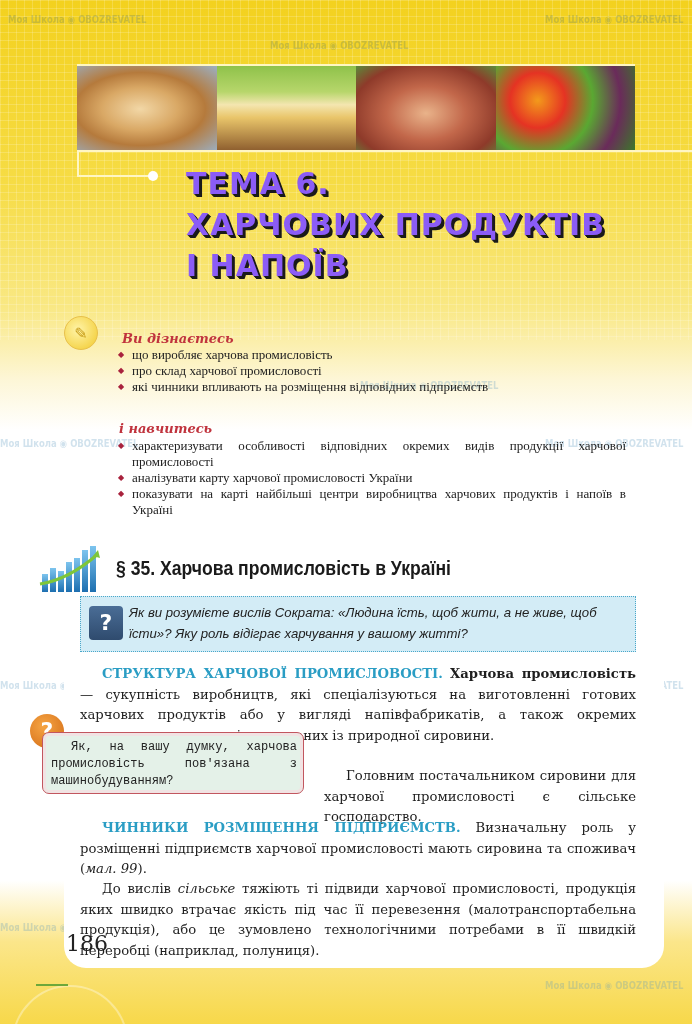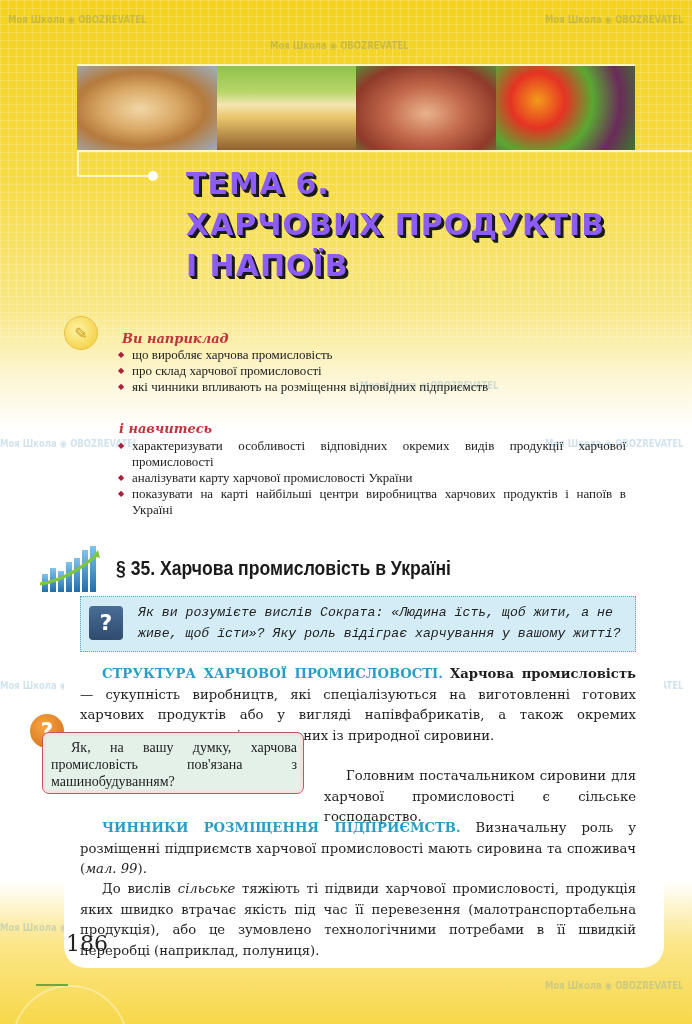--- a/index.html
+++ b/index.html
@@ -68,39 +68,39 @@
   .question-box {
     position: absolute; left: 80px; top: 596px; width: 556px; height: 56px;
     background: #d3ecf6; border: 1.5px dotted #4aa7c9; box-sizing: border-box;
   }
   .q-icon {
     position: absolute; left: 8px; top: 9px; width: 34px; height: 34px; border-radius: 4px;
     background: linear-gradient(180deg, #4a6d96, #2f4b6e); color: #fff; font-weight: bold;
     font-family: "DejaVu Sans", sans-serif; font-size: 22px; text-align: center; line-height: 34px;
   }
   .q-text {
-    position: absolute; left: 57px; top: 5px; width: 490px;
-    font-family: Liberation Mono, monospace; font-style: italic; font-size: 13.2px; line-height: 21px; color: #222;
+    position: absolute; left: 48px; top: 5px; width: 490px;
+    font-family: Liberation Sans, sans-serif; font-style: italic; font-size: 13.2px; line-height: 21px; color: #222;
   }
   .body-text {
     position: absolute; font-family: "DejaVu Serif", serif; font-size: 13.2px; line-height: 20.5px;
     color: #1e1e1e; text-align: justify;
   }
   .body-text .head { color: #2a9dc4; font-weight: bold; text-transform: uppercase; }
   .body-text b { font-weight: bold; }
   .body-text i { font-style: italic; }
   .indent { text-indent: 22px; }
   .side-question {
     position: absolute; left: 42px; top: 732px; width: 260px; height: 60px;
     border: 1.5px solid #c2565f; border-radius: 7px; background: #e4f1e8;
     box-shadow: 0 0 0 3px #f1e3e3 inset;
   }
   .side-q-text {
     position: absolute; left: 8px; top: 6px; width: 246px;
-    font-family: Liberation Serif, serif; font-size: 14px; line-height: 17px; color: #222; text-align: justify;
+    font-family: Liberation Mono, monospace; font-size: 12px; line-height: 17px; color: #222; text-align: justify;
     text-indent: 20px;
   }
   .side-q-icon {
     position: absolute; left: 30px; top: 714px; width: 34px; height: 34px; border-radius: 50%;
     background: radial-gradient(circle at 40% 35%, #f6a544, #d26a14); color: #fff;
     font-family: "DejaVu Sans", sans-serif; font-weight: bold; font-size: 22px; text-align: center; line-height: 34px;
   }
   .bottom-panel {
     position: absolute; left: 64px; top: 656px; width: 600px; height: 312px;
     background: #ffffff; border-radius: 0 0 22px 22px;
@@ -146,21 +146,21 @@
 <div class="title-line-h"></div>
 <div class="title-dot"></div>
 
 <div class="theme-title">
   <div>Тема 6.</div>
   <div>харчових продуктів</div>
   <div>і напоїв</div>
 </div>
 
 <div class="bulb">✎</div>
-<div class="section-label" style="left:122px;top:331px;">Ви наприклад</div>
+<div class="section-label" style="left:122px;top:331px;">Ви дізнаєтесь</div>
 <ul class="goals" style="top:347px;">
   <li>що виробляє харчова промисловість</li>
   <li>про склад харчової промисловості</li>
   <li>які чинники впливають на розміщення відповідних підприємств</li>
 </ul>
 
 <div class="section-label" style="left:119px;top:421px;">і навчитесь</div>
 <ul class="goals" style="top:438px;width:508px;text-align:justify;">
   <li>характеризувати особливості відповідних окремих видів продукції харчової промисловості</li>
   <li>аналізувати карту харчової промисловості України</li>

